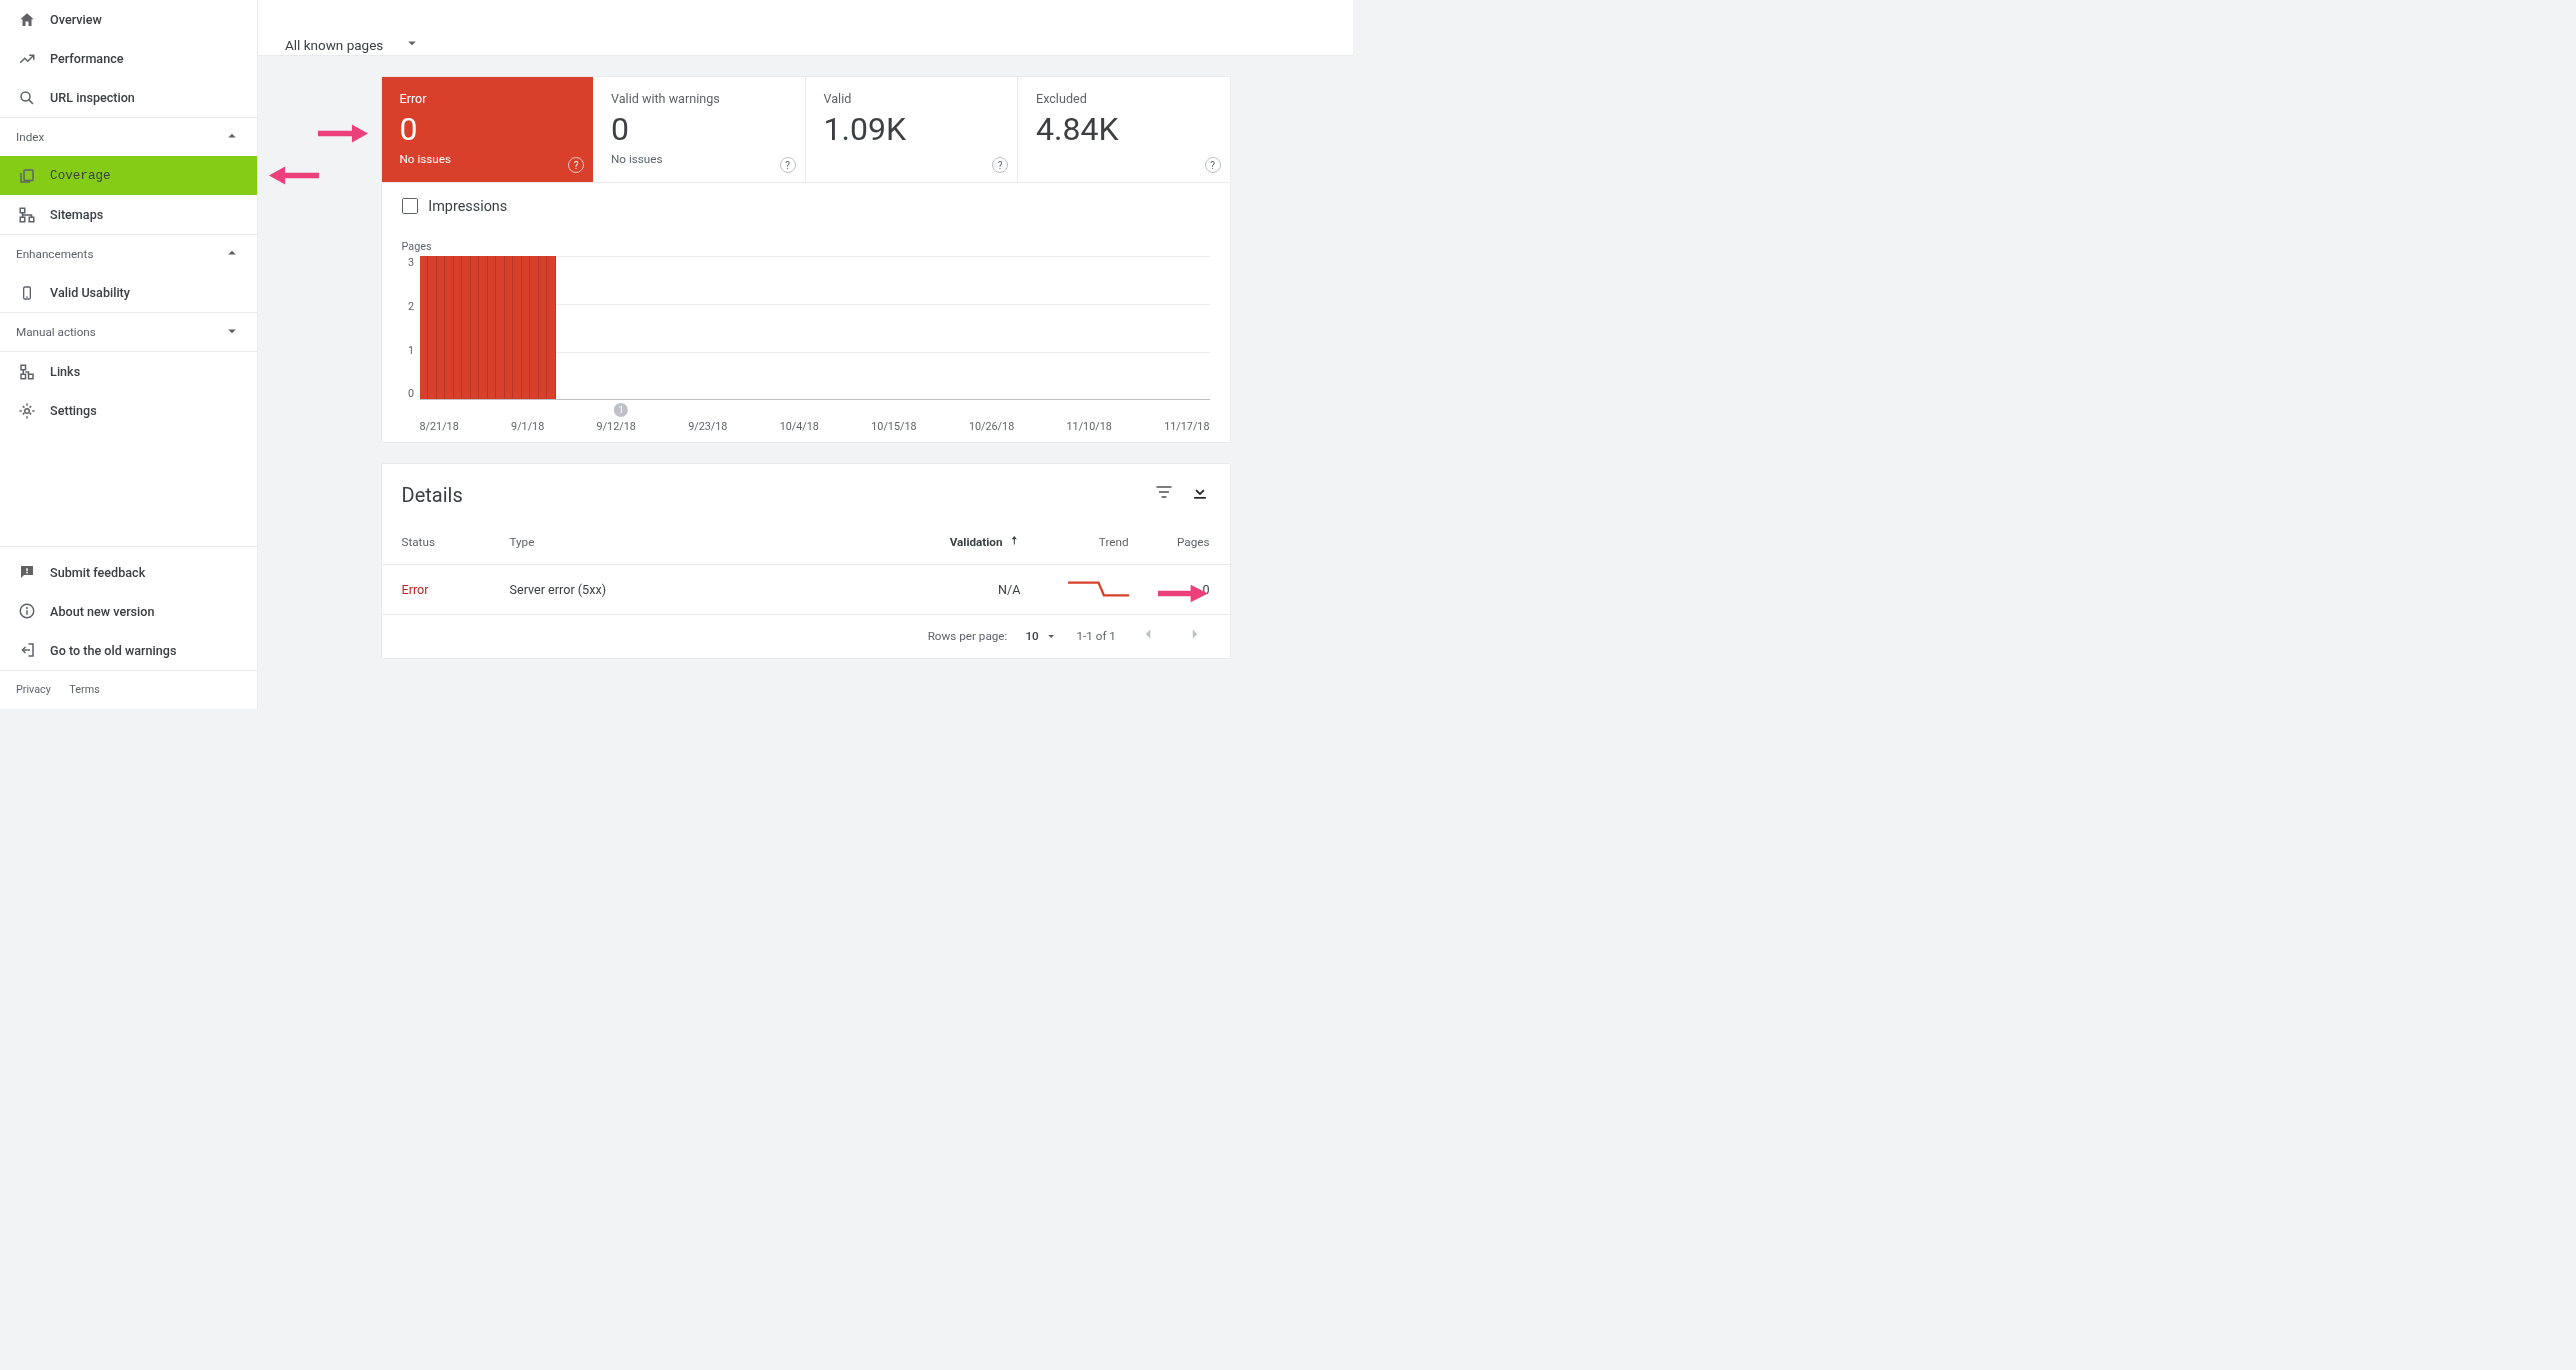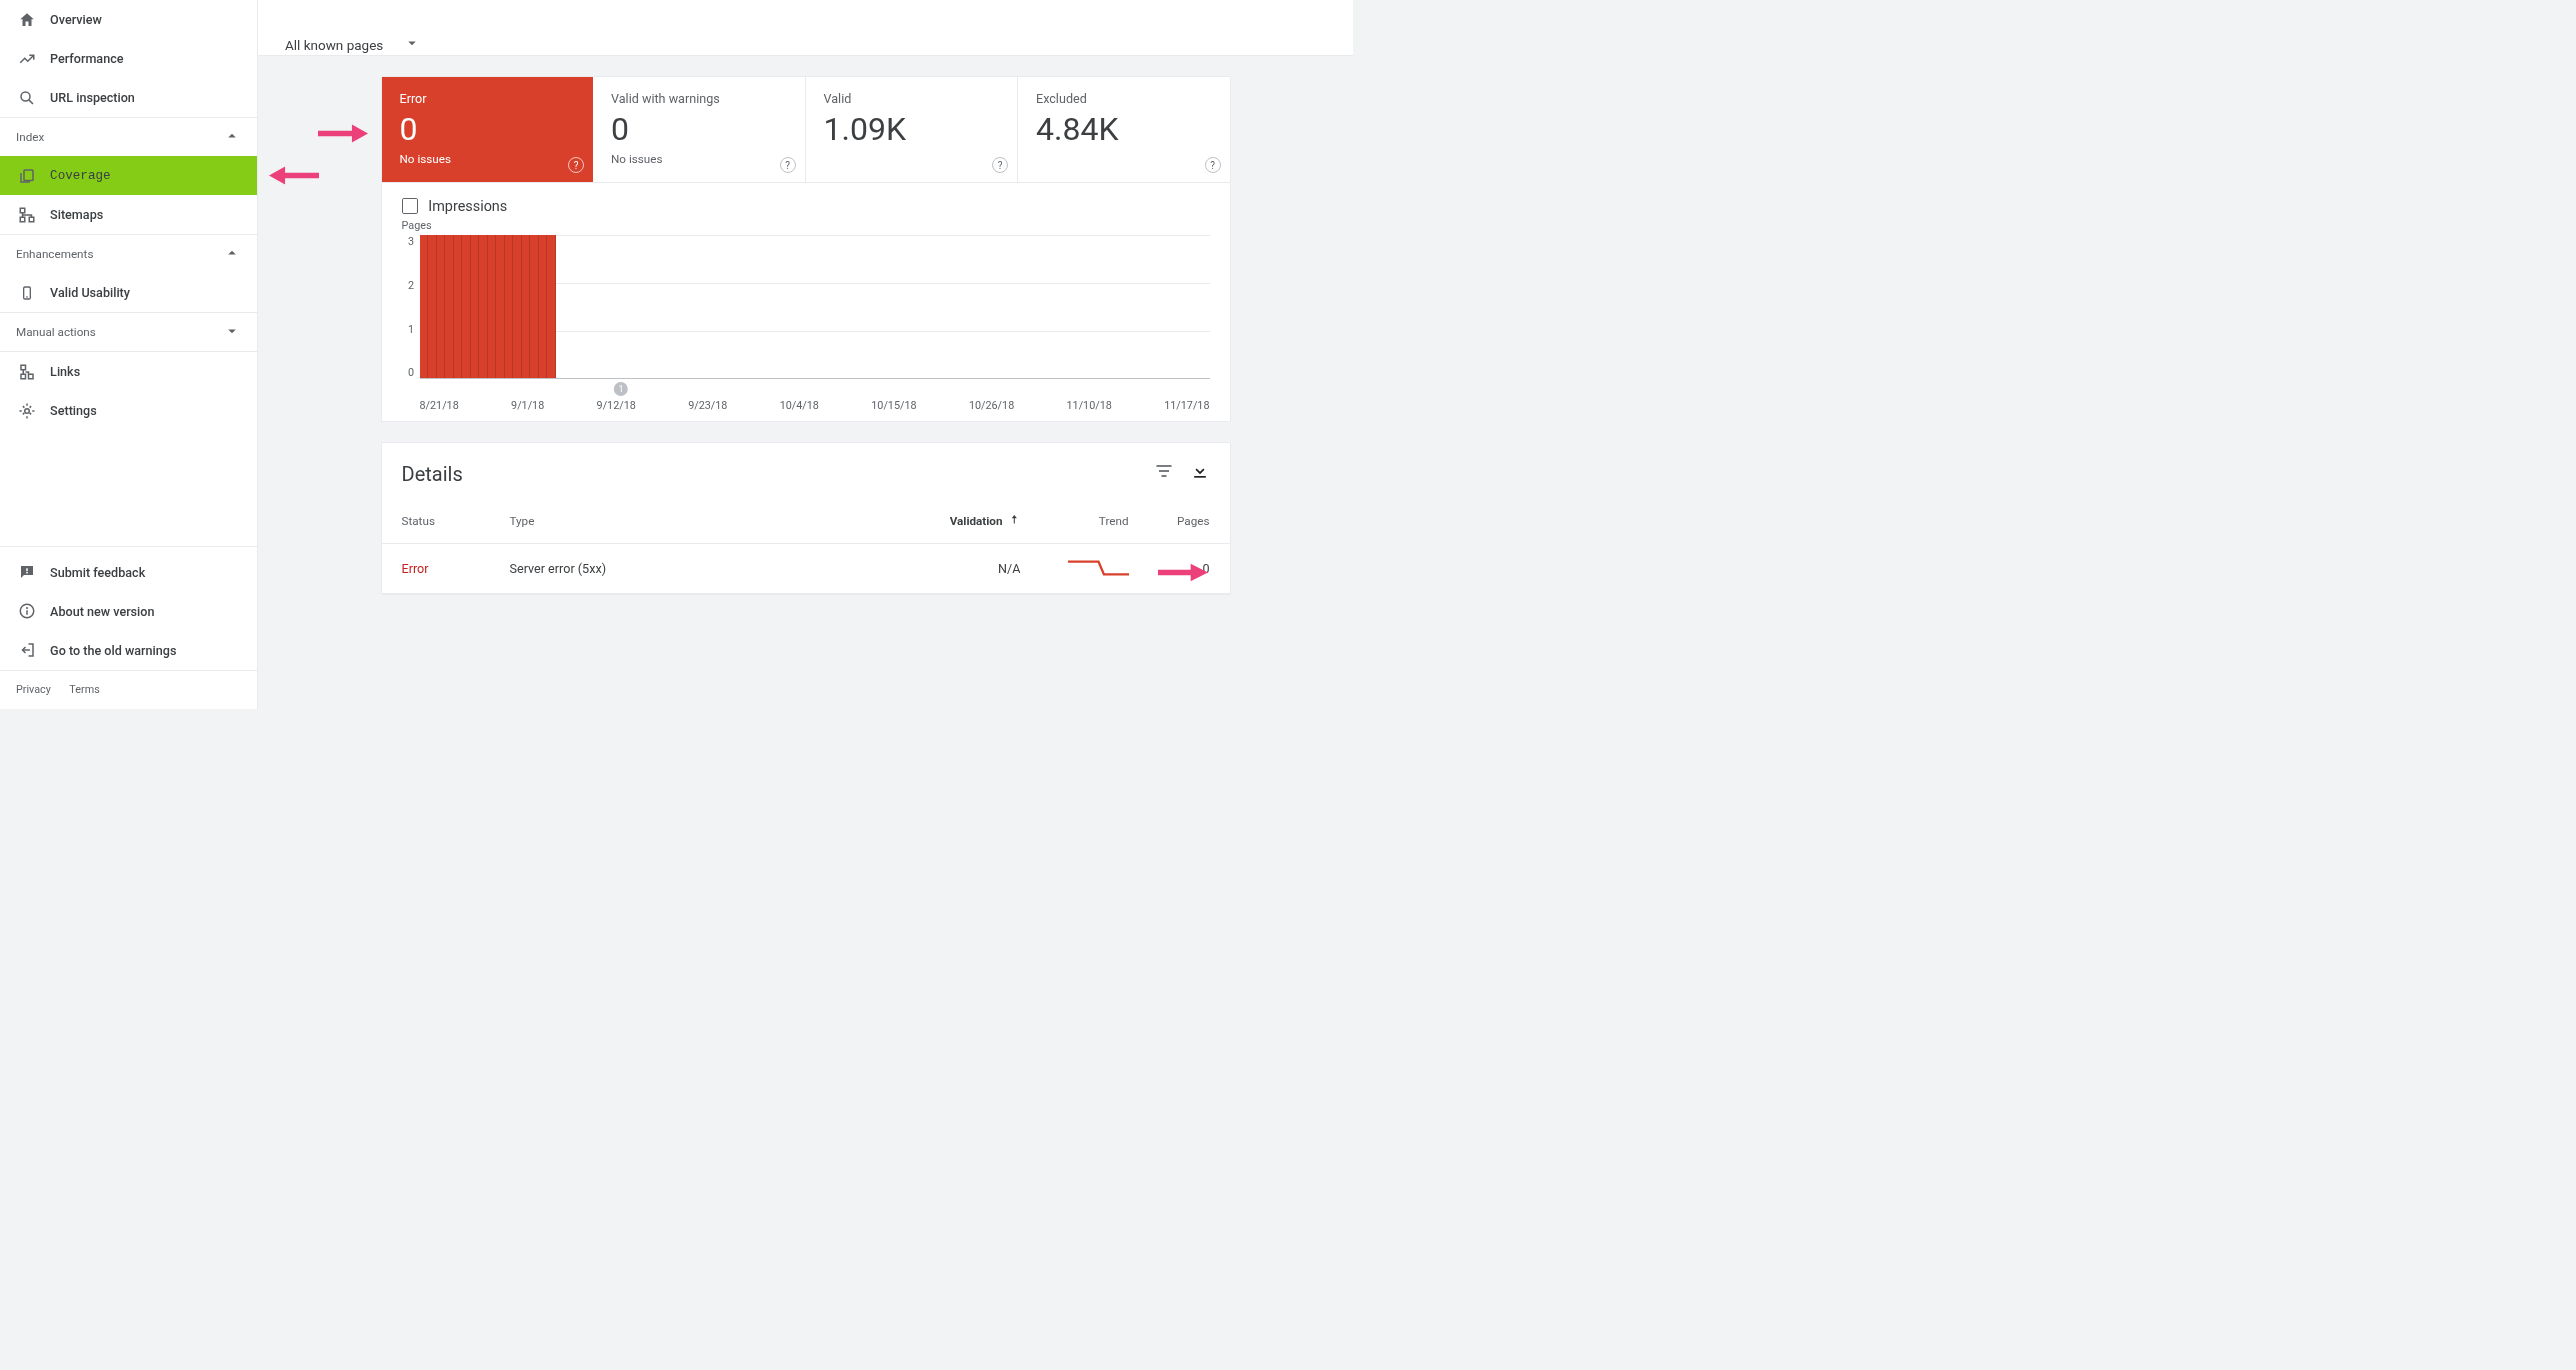--- a/index.html
+++ b/index.html
@@ -77,21 +77,21 @@
   position: absolute; right: 9px; bottom: 9px;
   width: 16px; height: 16px; border-radius: 50%;
   display: flex; align-items: center; justify-content: center;
   font-size: 10px; color: #5f6368; border: 0.9px solid #bdc1c6;
 }
 .metric-card.error .help-badge { color: #fff; border-color: rgba(255,255,255,0.7); }
 .chart-card {
   background: #fff; border: 0.9px solid #e8eaed; border-radius: 1.8px;
   padding: 14.4px 20px 9px 20px;
 }
-.impressions-row { display: flex; align-items: center; margin-bottom: 4px; }
+.impressions-row { display: flex; align-items: center; margin-bottom: 25px; }
 .checkbox {
   width: 16px; height: 16px; border: 1.8px solid #5f6368; border-radius: 1.8px;
   margin-right: 10.8px; cursor: pointer;
 }
 .impressions-label { font-size: 14.4px; color: #3c4043; }
 .chart-wrap { position: relative; }
 .y-title { font-size: 10.8px; color: #5f6368; margin-bottom: 3.6px; }
 .chart { display: flex; }
 .y-axis {
   width: 18px; display: flex; flex-direction: column; justify-content: space-between;
@@ -456,19 +456,39 @@
                 </svg>
             </div>
             <div class="td-right">0</div>
             <span class="arrow" style="right:21.5px; top:16px;">
               <svg viewBox="0 0 46 22">
                   <path d="M0 11 L32 11" stroke="#ec407a" stroke-width="5" fill="none"></path>
                   <path d="M46 11 L30 3 L30 19 Z" fill="#ec407a"></path>
                 </svg>
             </span>
           </div>
+          <div class="table-footer">
+            <span>Rows per page:</span>
+            <span class="rows-select">
+              <span>10</span>
+              <svg viewBox="0 0 24 24" width="14.4" height="14.4" fill="#5f6368">
+                  <path d="M7 10l5 5 5-5z"></path>
+                </svg>
+            </span>
+            <span>1-1 of 1</span>
+            <span class="pager-btn">
+              <svg viewBox="0 0 24 24" width="18" height="18" fill="#bdc1c6">
+                  <path d="M15 6l-6 6 6 6z"></path>
+                </svg>
+            </span>
+            <span class="pager-btn">
+              <svg viewBox="0 0 24 24" width="18" height="18" fill="#bdc1c6">
+                  <path d="M9 6l6 6-6 6z"></path>
+                </svg>
+            </span>
+          </div>
         </div>
 
       </div>
     </div>
   </main>
 </div>
 
 
 </body></html>

